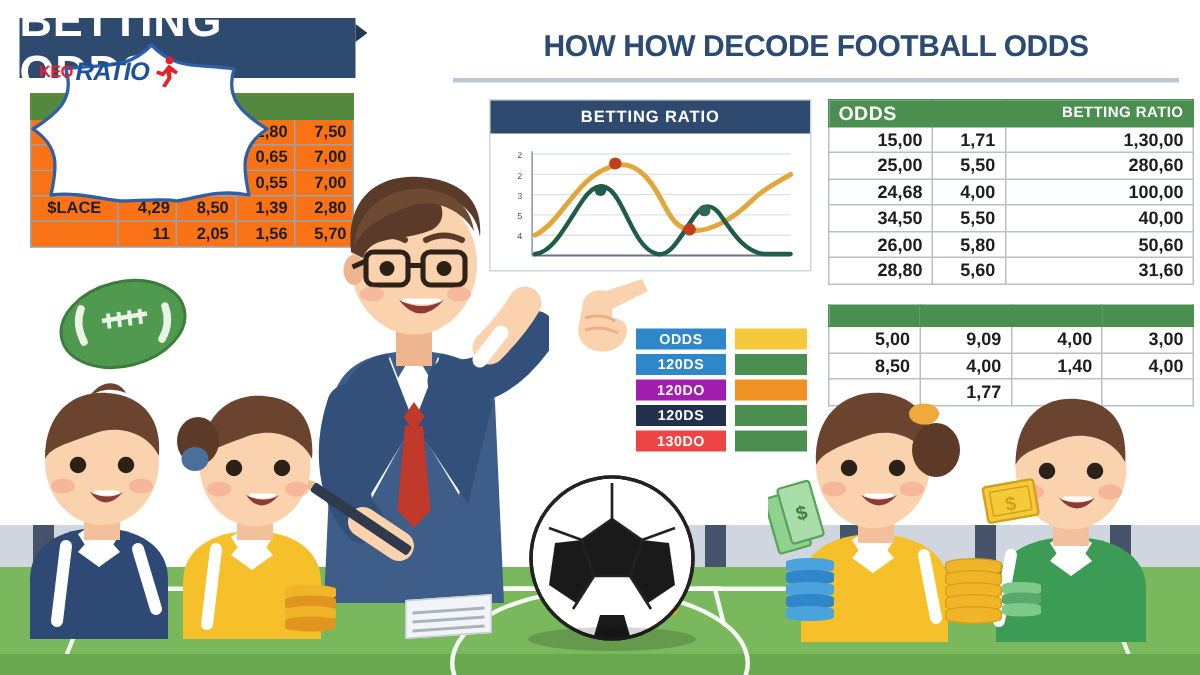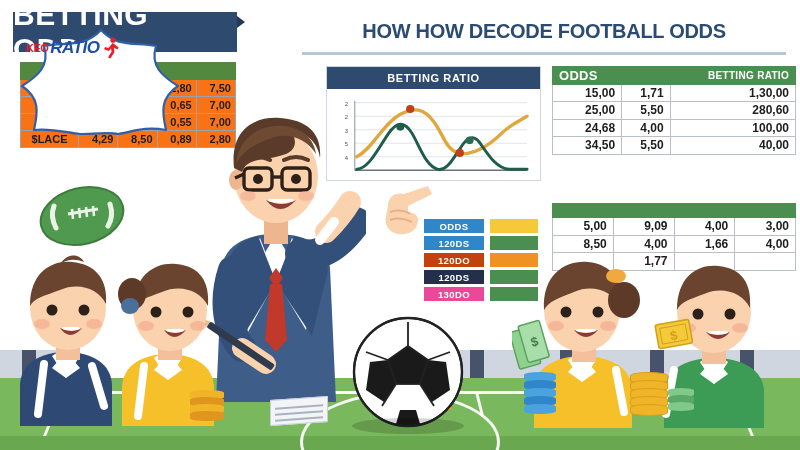--- a/index.html
+++ b/index.html
@@ -179,22 +179,29 @@
         <td class="lbl"></td>
         <td>1,55</td>
         <td></td>
         <td>0,55</td>
         <td>7,00</td>
       </tr>
       <tr>
         <td class="lbl">$LACE</td>
         <td>4,29</td>
         <td>8,50</td>
-        <td>0,89</td>
+        <td>1,39</td>
         <td>2,80</td>
+      </tr>
+      <tr>
+        <td class="lbl"></td>
+        <td>11</td>
+        <td>2,05</td>
+        <td>1,56</td>
+        <td>5,70</td>
       </tr>
     </tbody>
   </table>
 
   <div class="star-wrap">
     <svg viewBox="0 0 190 108" xmlns="http://www.w3.org/2000/svg">
       <path d="M95 2 C112 20 128 14 150 18 C144 38 156 48 172 58
                C154 70 156 84 160 102 C138 98 126 104 112 106
                C104 104 86 106 74 106 C58 104 44 100 28 102
                C32 84 34 70 16 58 C32 48 44 38 38 18 C60 14 78 20 95 2 Z" fill="#ffffff" stroke="#2f5fa8" stroke-width="2.2" stroke-linejoin="round"></path>
@@ -266,20 +273,30 @@
       <tr>
         <td>24,68</td>
         <td>4,00</td>
         <td>100,00</td>
       </tr>
       <tr>
         <td>34,50</td>
         <td>5,50</td>
         <td>40,00</td>
       </tr>
+      <tr>
+        <td>26,00</td>
+        <td>5,80</td>
+        <td>50,60</td>
+      </tr>
+      <tr>
+        <td>28,80</td>
+        <td>5,60</td>
+        <td>31,60</td>
+      </tr>
     </tbody>
   </table>
 
   <table class="tbl-r" id="tblOdds2">
     <thead>
       <tr>
         <th></th>
         <th></th>
         <th></th>
         <th></th>
@@ -288,21 +305,21 @@
     <tbody>
       <tr>
         <td>5,00</td>
         <td>9,09</td>
         <td>4,00</td>
         <td>3,00</td>
       </tr>
       <tr>
         <td>8,50</td>
         <td>4,00</td>
-        <td>1,66</td>
+        <td>1,40</td>
         <td>4,00</td>
       </tr>
       <tr>
         <td></td>
         <td>1,77</td>
         <td></td>
         <td></td>
       </tr>
     </tbody>
   </table>
@@ -310,29 +327,29 @@
   <div class="badges">
     <div class="badge-row">
       <div class="badge" id="bdg0" style="background: rgb(47, 134, 200);">ODDS</div>
       <div class="swatch" id="sw0" style="background: rgb(245, 201, 58);"></div>
     </div>
     <div class="badge-row">
       <div class="badge" id="bdg1" style="background: rgb(47, 134, 200);">120DS</div>
       <div class="swatch" id="sw1" style="background: rgb(74, 143, 79);"></div>
     </div>
     <div class="badge-row">
-      <div class="badge" id="bdg2" style="background: #c2410c;">120DO</div>
+      <div class="badge" id="bdg2" style="background: #a21caf;">120DO</div>
       <div class="swatch" id="sw2" style="background: rgb(240, 145, 36);"></div>
     </div>
     <div class="badge-row">
       <div class="badge" id="bdg3" style="background: rgb(34, 48, 76);">120DS</div>
       <div class="swatch" id="sw3" style="background: rgb(74, 143, 79);"></div>
     </div>
     <div class="badge-row">
-      <div class="badge" id="bdg4" style="background: #ec4899;">130DO</div>
+      <div class="badge" id="bdg4" style="background: #ef4444;">130DO</div>
       <div class="swatch" id="sw4" style="background: rgb(74, 143, 79);"></div>
     </div>
   </div>
 
   <svg style="position:absolute;left:38px;top:178px;width:88px;height:76px;" viewBox="0 0 88 76">
     <ellipse cx="44" cy="38" rx="42" ry="28" fill="#4f9a4f" transform="rotate(-14 44 38)"></ellipse>
     <ellipse cx="44" cy="38" rx="42" ry="28" fill="none" stroke="#3d7c3d" stroke-width="2" transform="rotate(-14 44 38)"></ellipse>
     <path d="M16 28 Q12 38 18 50" stroke="#eaf3e6" stroke-width="5" fill="none" stroke-linecap="round"></path>
     <path d="M72 26 Q76 38 70 48" stroke="#eaf3e6" stroke-width="5" fill="none" stroke-linecap="round"></path>
     <line x1="30" y1="36" x2="60" y2="31" stroke="#eaf3e6" stroke-width="3"></line>

